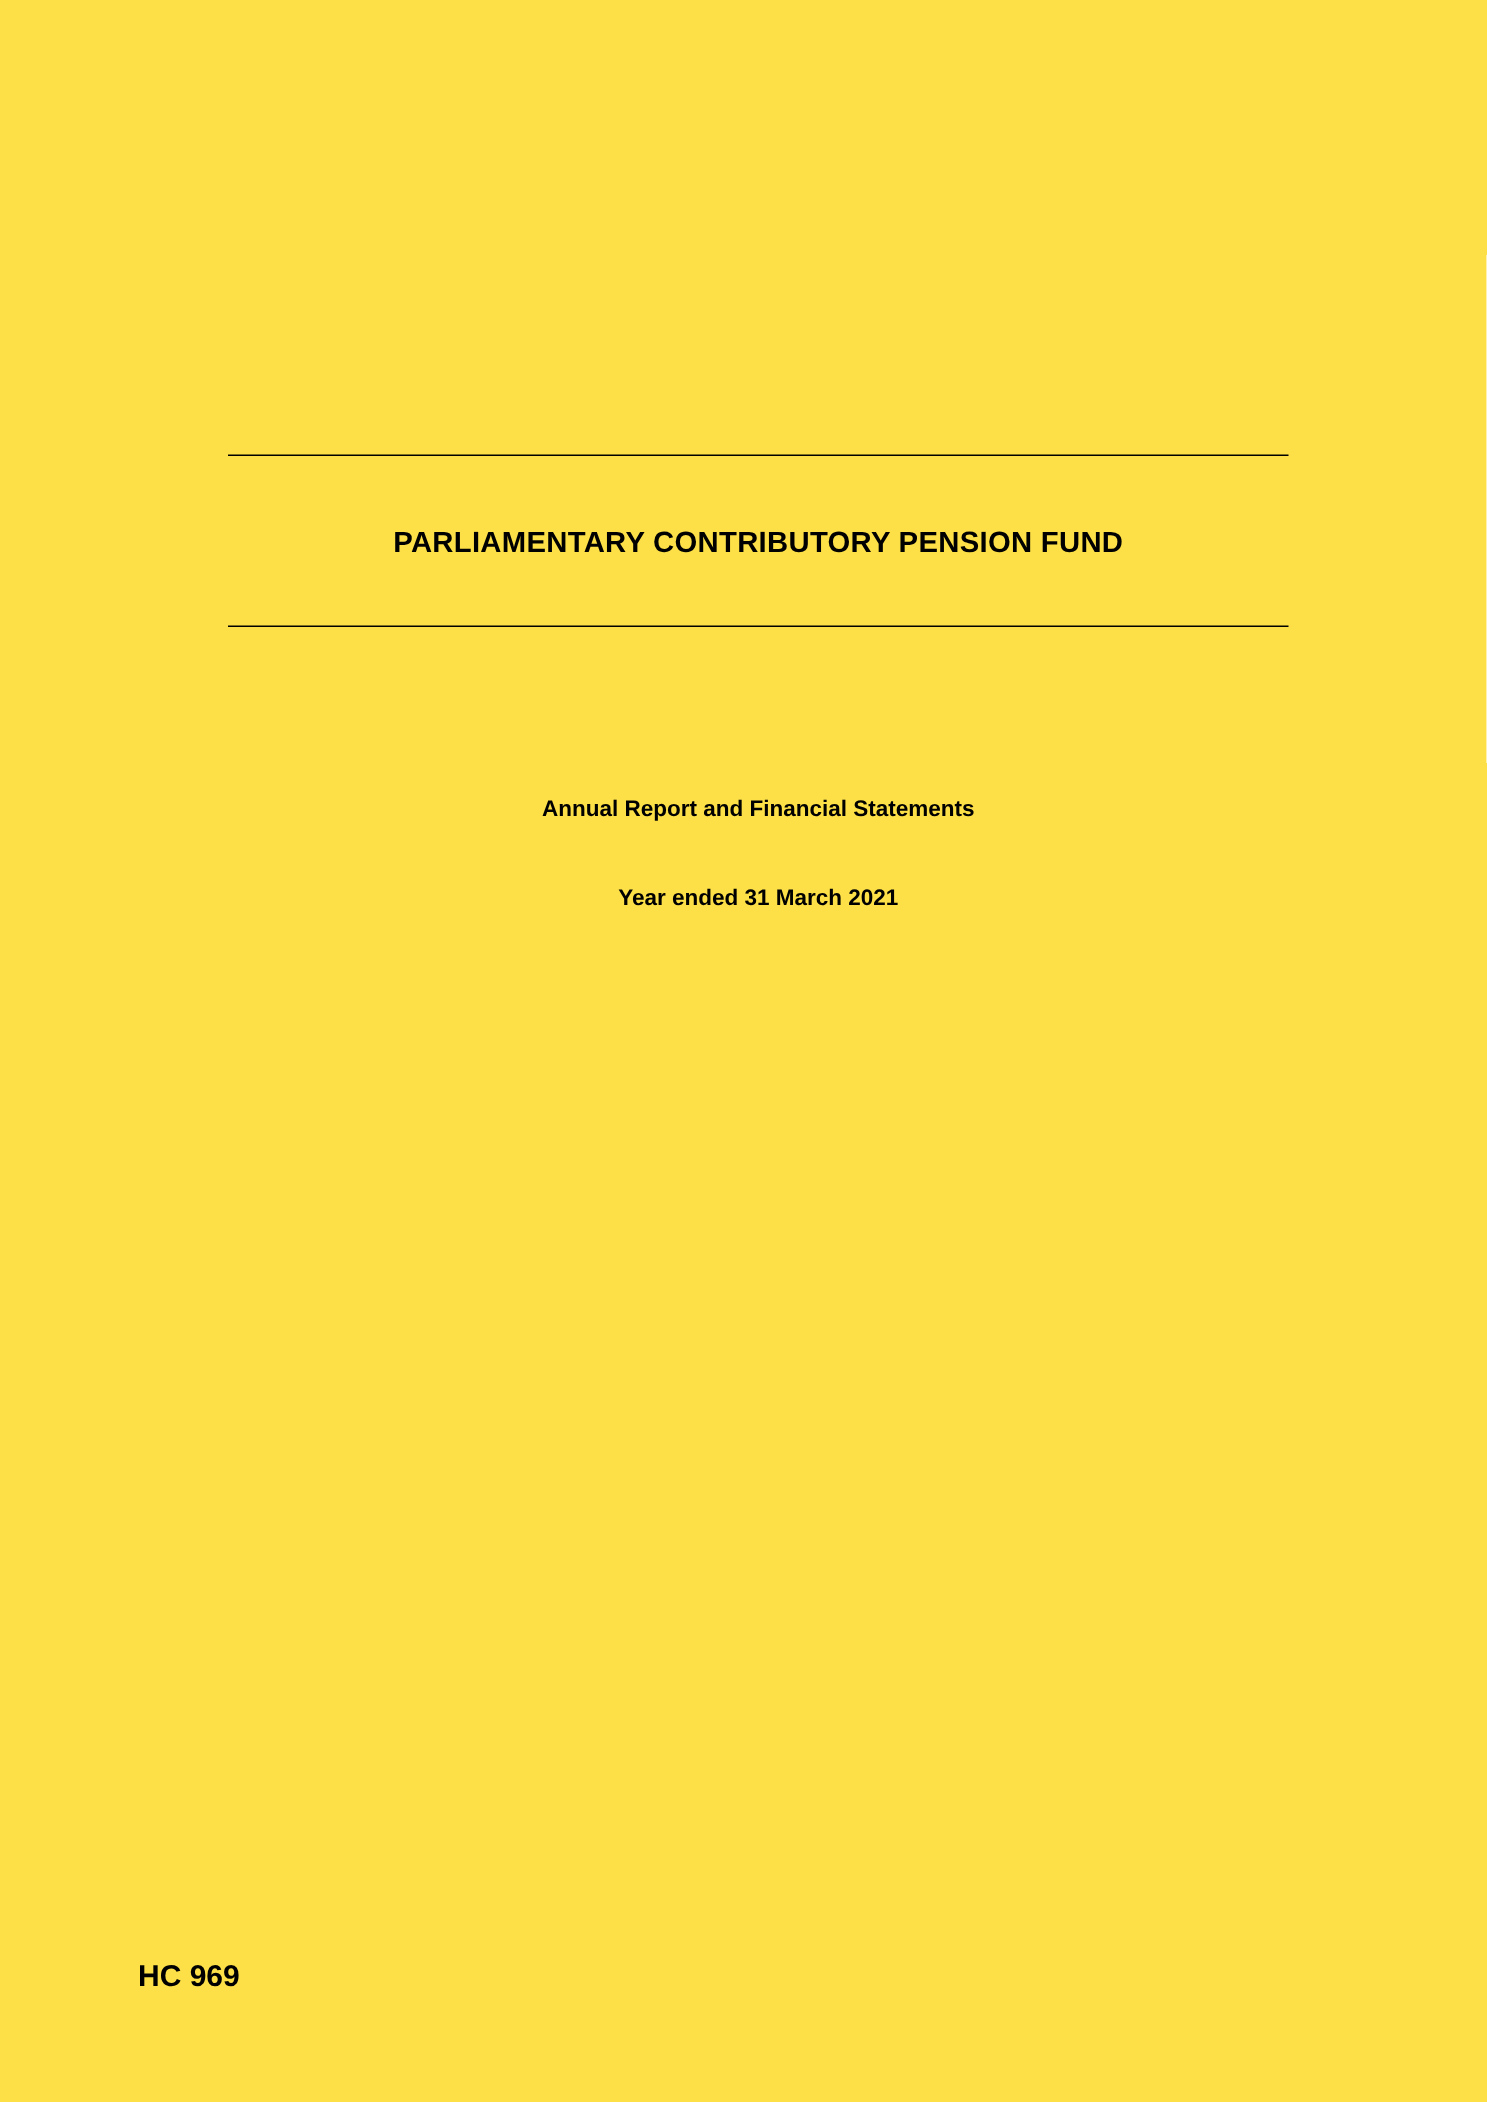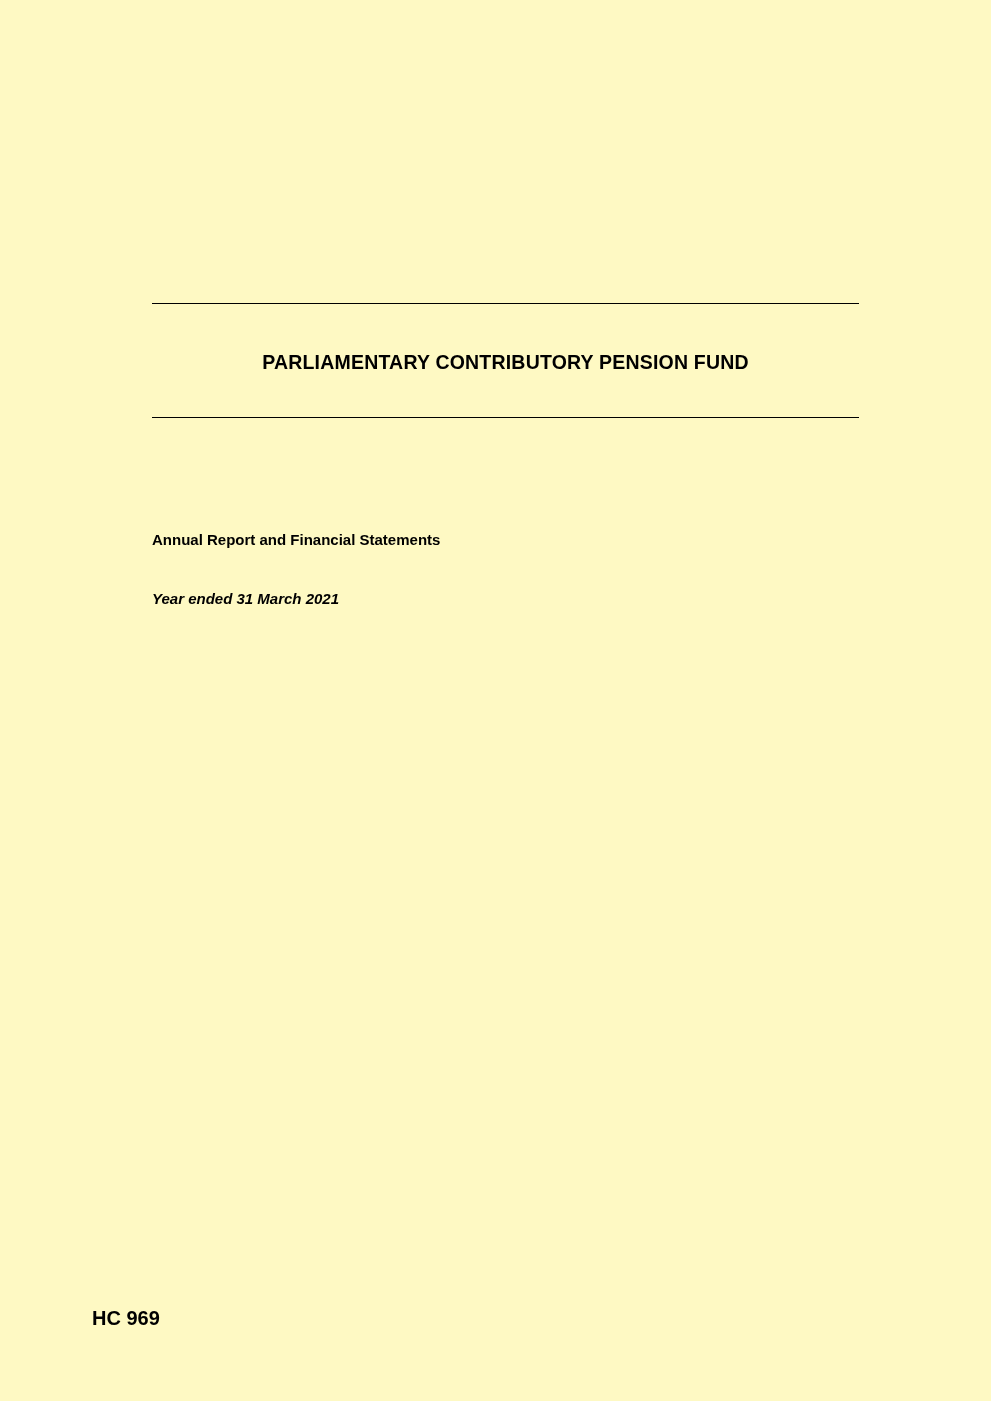--- a/index.html
+++ b/index.html
@@ -8,21 +8,21 @@
     background: #ffffff;
   }
   body {
     font-family: "Liberation Sans", sans-serif;
     color: #000000;
   }
   .page {
     position: relative;
     width: 991px;
     height: 1401px;
-    background: #fef9c3;
+    background: #fde047;
     margin: 0 auto;
     overflow: hidden;
   }
   .title-block {
     position: absolute;
     left: 152px;
     top: 303px;
     width: 707px;
   }
   .rule {
@@ -36,30 +36,29 @@
     font-weight: bold;
     letter-spacing: 0.2px;
     padding: 47px 0 43px 0;
     line-height: 1.2;
   }
   .subtitle-block {
     position: absolute;
     left: 152px;
     top: 531px;
     width: 707px;
-    text-align: left;
+    text-align: center;
   }
   .subtitle {
     font-size: 15px;
     font-weight: bold;
     line-height: 1.2;
   }
   .subtitle-second {
     margin-top: 41px;
-    font-style: italic;
   }
   .doc-ref {
     position: absolute;
     left: 92px;
     top: 1307px;
     font-size: 20px;
     font-weight: bold;
   }
 </style>
 </head>

